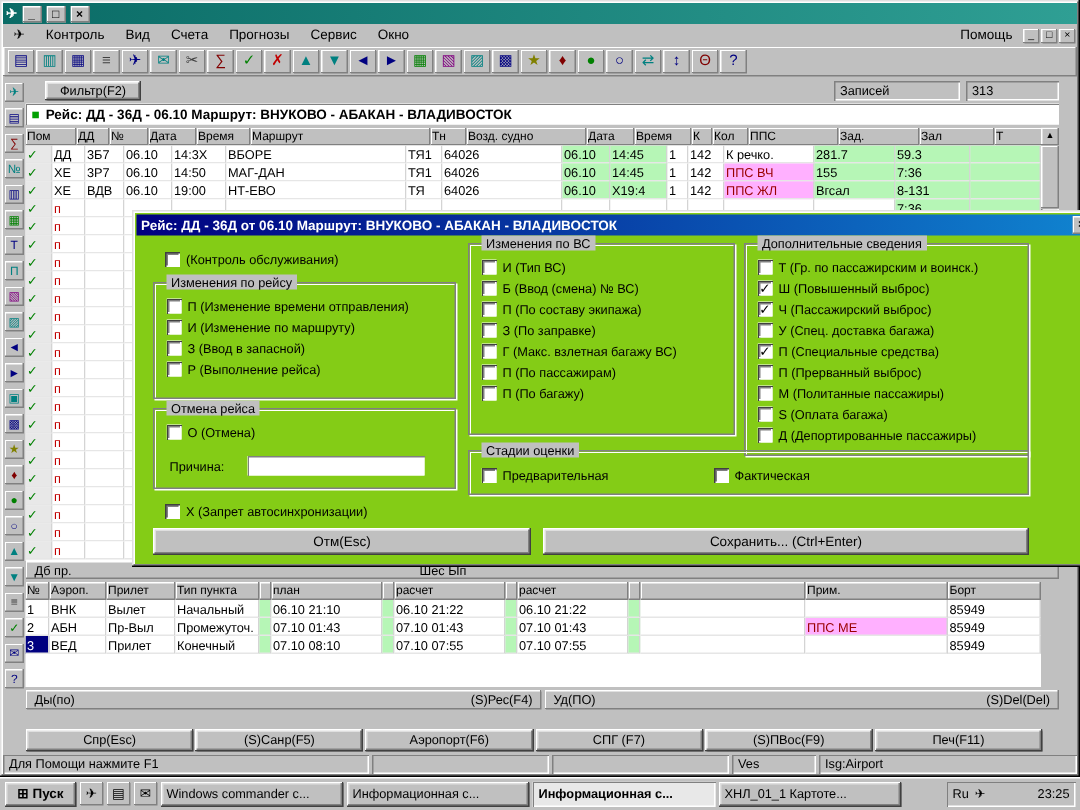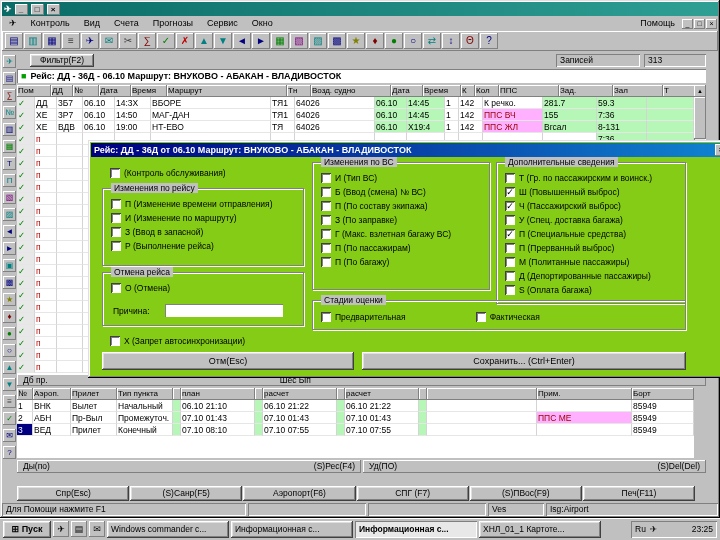--- a/index.html
+++ b/index.html
@@ -821,25 +821,25 @@
             <label class="cb">
               <span class="cb-box"></span>
               <span>П (Прерванный выброс)</span>
             </label>
             <label class="cb">
               <span class="cb-box"></span>
               <span>М (Политанные пассажиры)</span>
             </label>
             <label class="cb">
               <span class="cb-box"></span>
+              <span>S (Оплата багажа)</span>
+            </label>
+            <label class="cb">
+              <span class="cb-box"></span>
               <span>Д (Депортированные пассажиры)</span>
-            </label>
-            <label class="cb">
-              <span class="cb-box"></span>
-              <span>S (Оплата багажа)</span>
             </label>
           </div>
       </div>
 
       <div class="grp" style="left:224px;top:160px;width:374px;height:30px;">
         <span class="grp-title">Стадии оценки</span>
         <div class="cb-col" style="flex-direction:row;gap:70px;padding-top:9px;">
             <label class="cb">
               <span class="cb-box"></span>
               <span>Предварительная</span>

